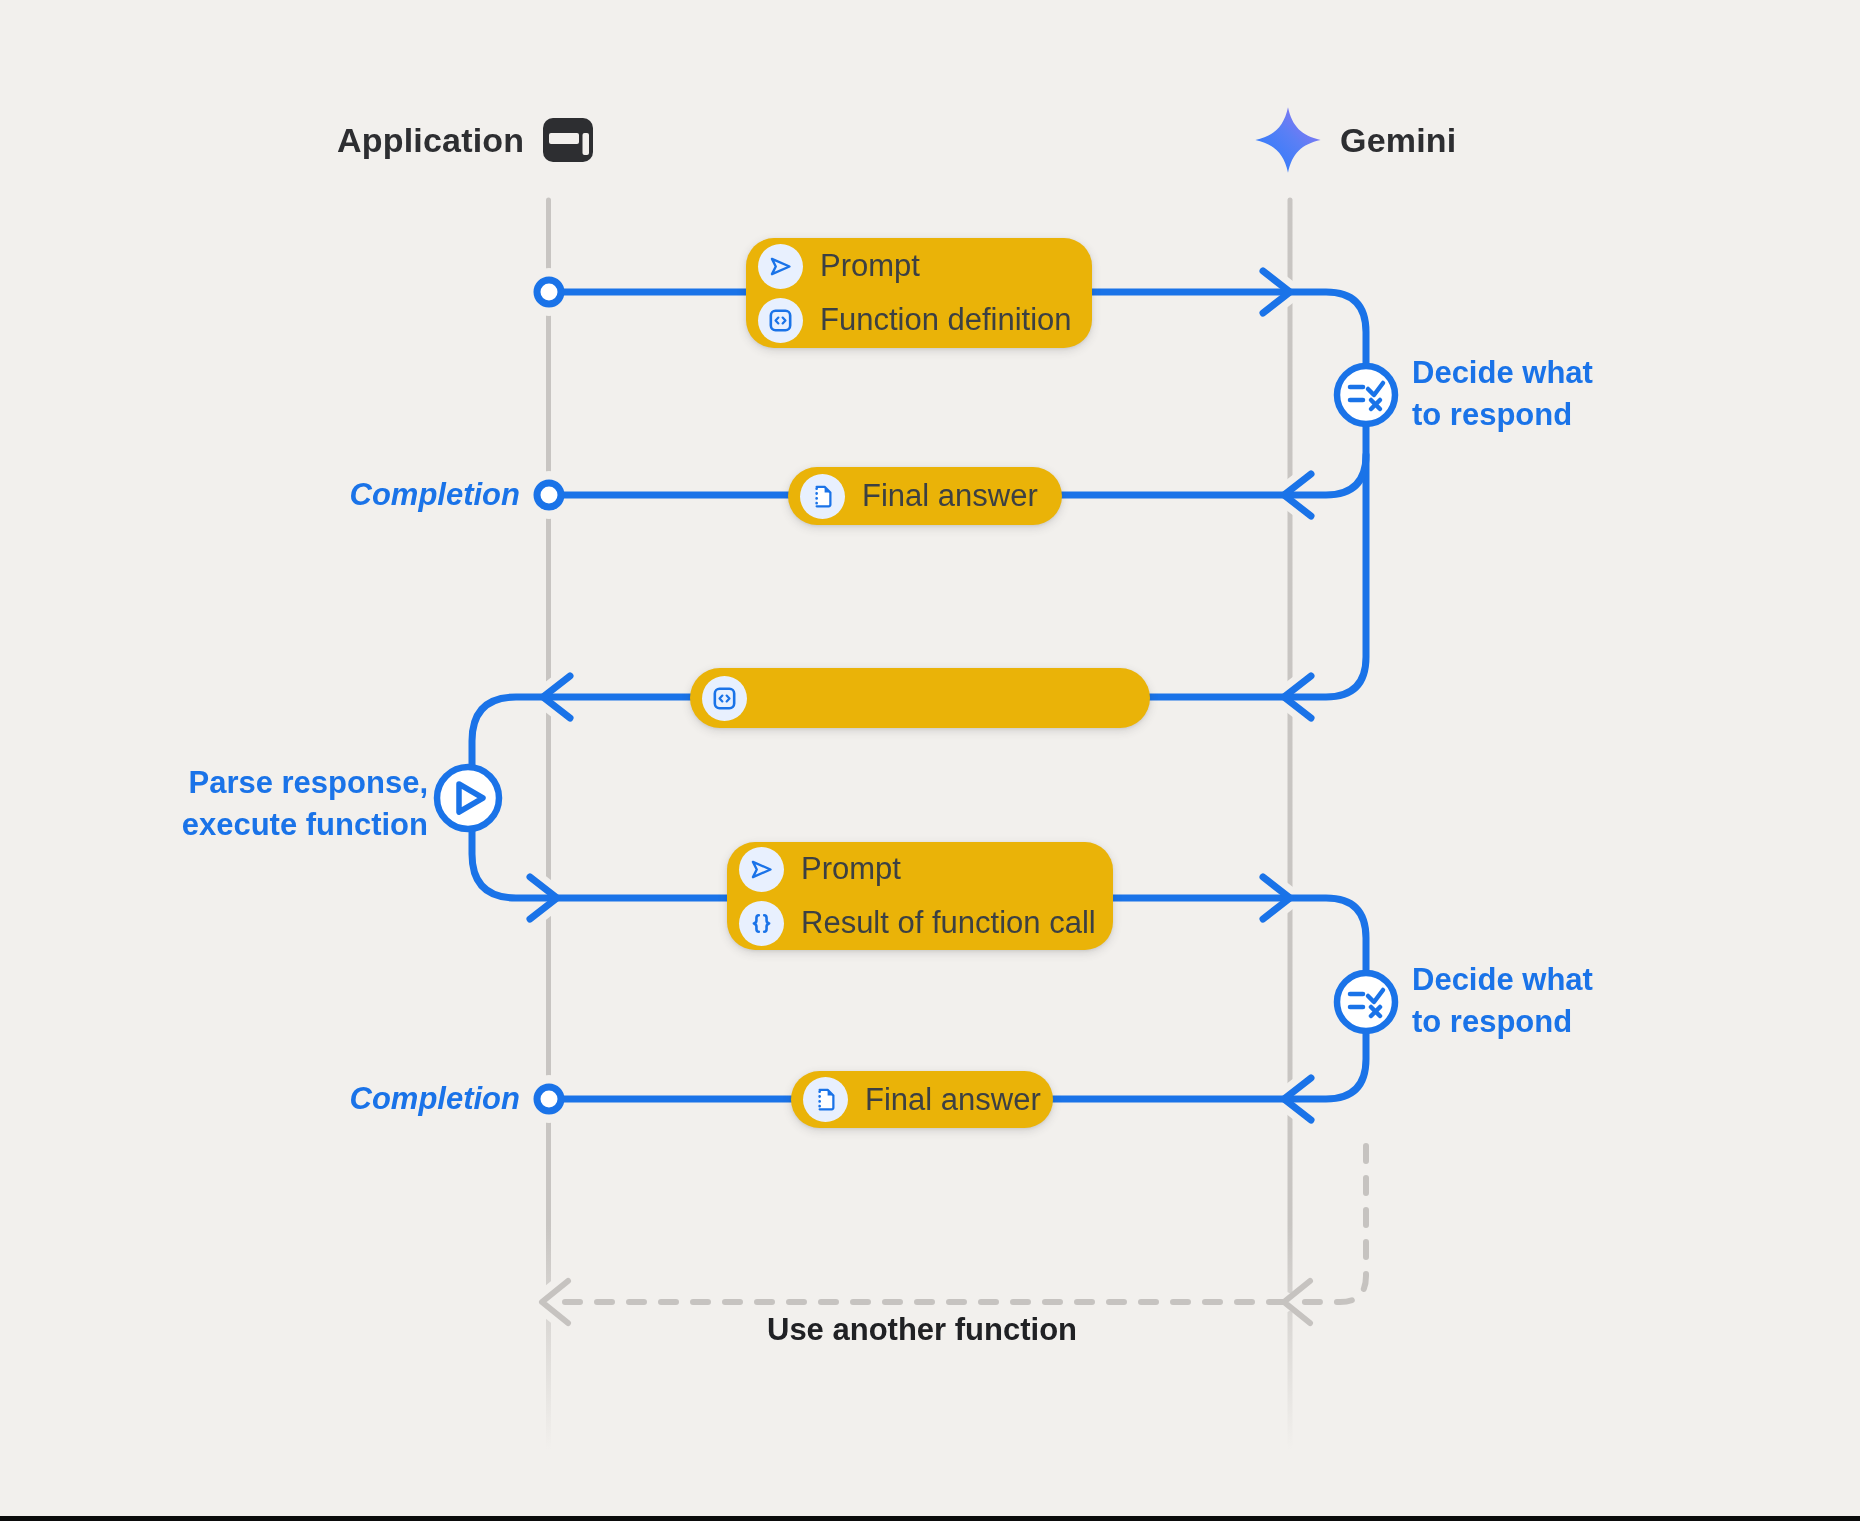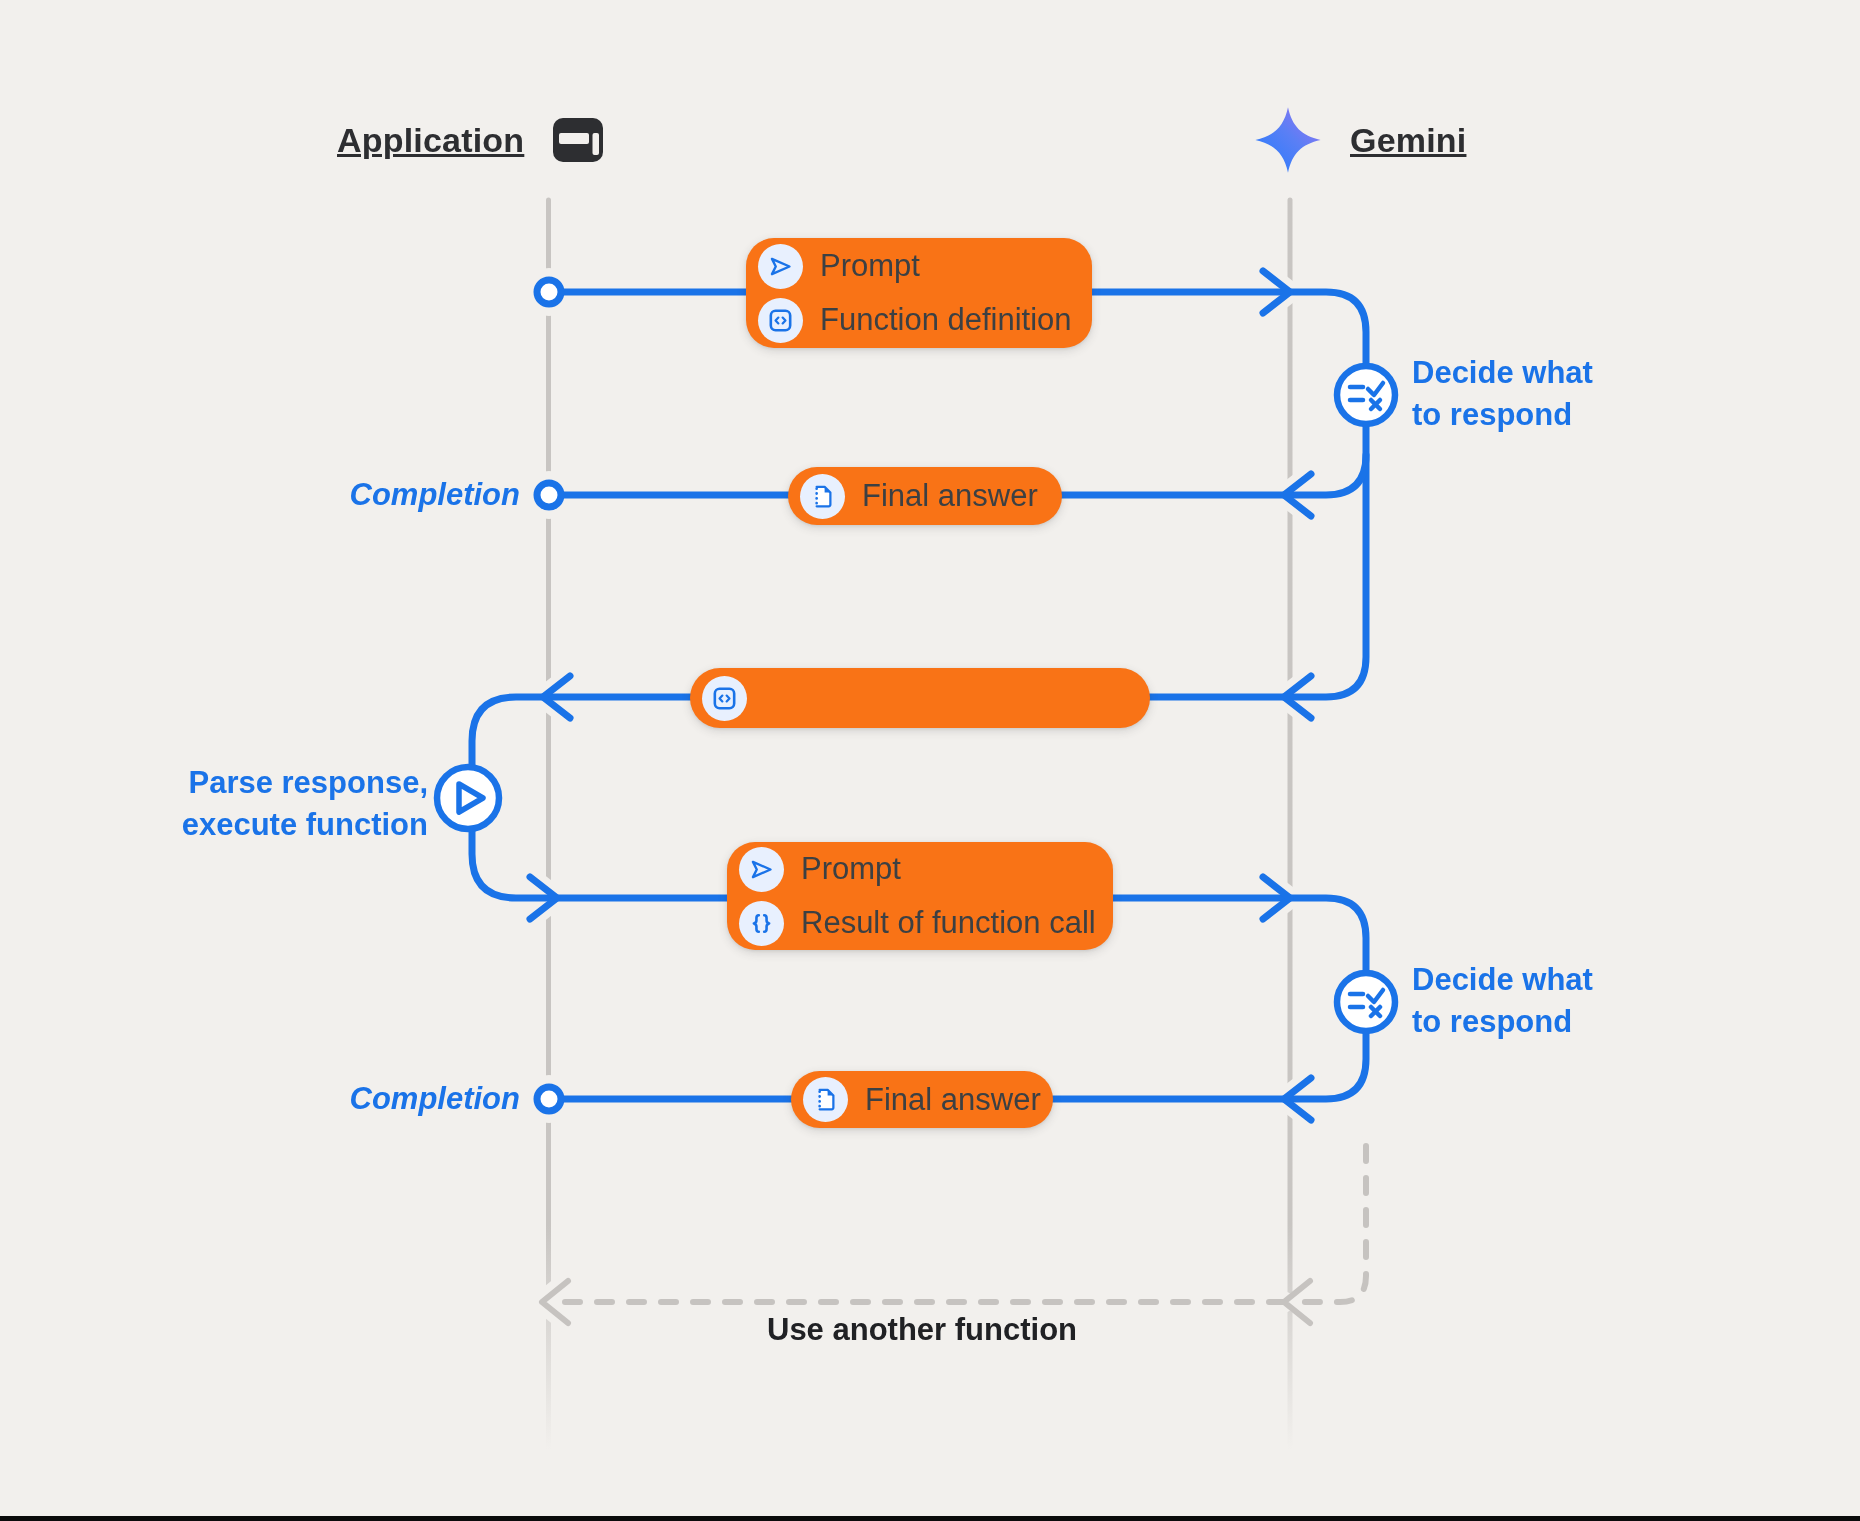--- a/index.html
+++ b/index.html
@@ -4,23 +4,23 @@
 <style>
   html,body{margin:0;padding:0;background:#e9e7e4;}
   .stage{
     position:relative;width:1860px;height:1521px;overflow:hidden;
     background:#f2f0ed;
     font-family:"Liberation Sans", sans-serif;
     color:#3c4043;
   }
   .layer{position:absolute;left:0;top:0;}
   .abs{position:absolute;}
-  .actor{display:flex;align-items:center;gap:28px;font-size:34px;font-weight:700;color:#2d2e31;letter-spacing:.2px;text-decoration:underline;}
+  .actor{display:flex;align-items:center;gap:18px;font-size:34px;font-weight:700;color:#2d2e31;letter-spacing:.2px;}
   .msg-box{
-    position:absolute;background:#f97316;border-radius:30px;
+    position:absolute;background:#eab308;border-radius:30px;
     box-shadow:0 3px 10px rgba(60,64,67,.16), 0 1px 3px rgba(60,64,67,.10);
     display:flex;flex-direction:column;justify-content:center;gap:9px;
     padding:10px 16px 10px 12px;box-sizing:border-box;
   }
   .msg-row{display:flex;align-items:center;gap:17px;}
   .icon-chip{width:45px;height:45px;border-radius:50%;background:#e8f0fe;
     display:flex;align-items:center;justify-content:center;flex:0 0 45px;}
   .box-label{font-size:31px;font-weight:500;color:#3c4043;white-space:pre;}
   .blue-label{color:#1a73e8;font-size:31px;font-weight:700;line-height:42px;}
   .note-label{font-size:31px;font-weight:700;color:#202124;background:#f2f0ed;padding:0 20px;white-space:nowrap;}

